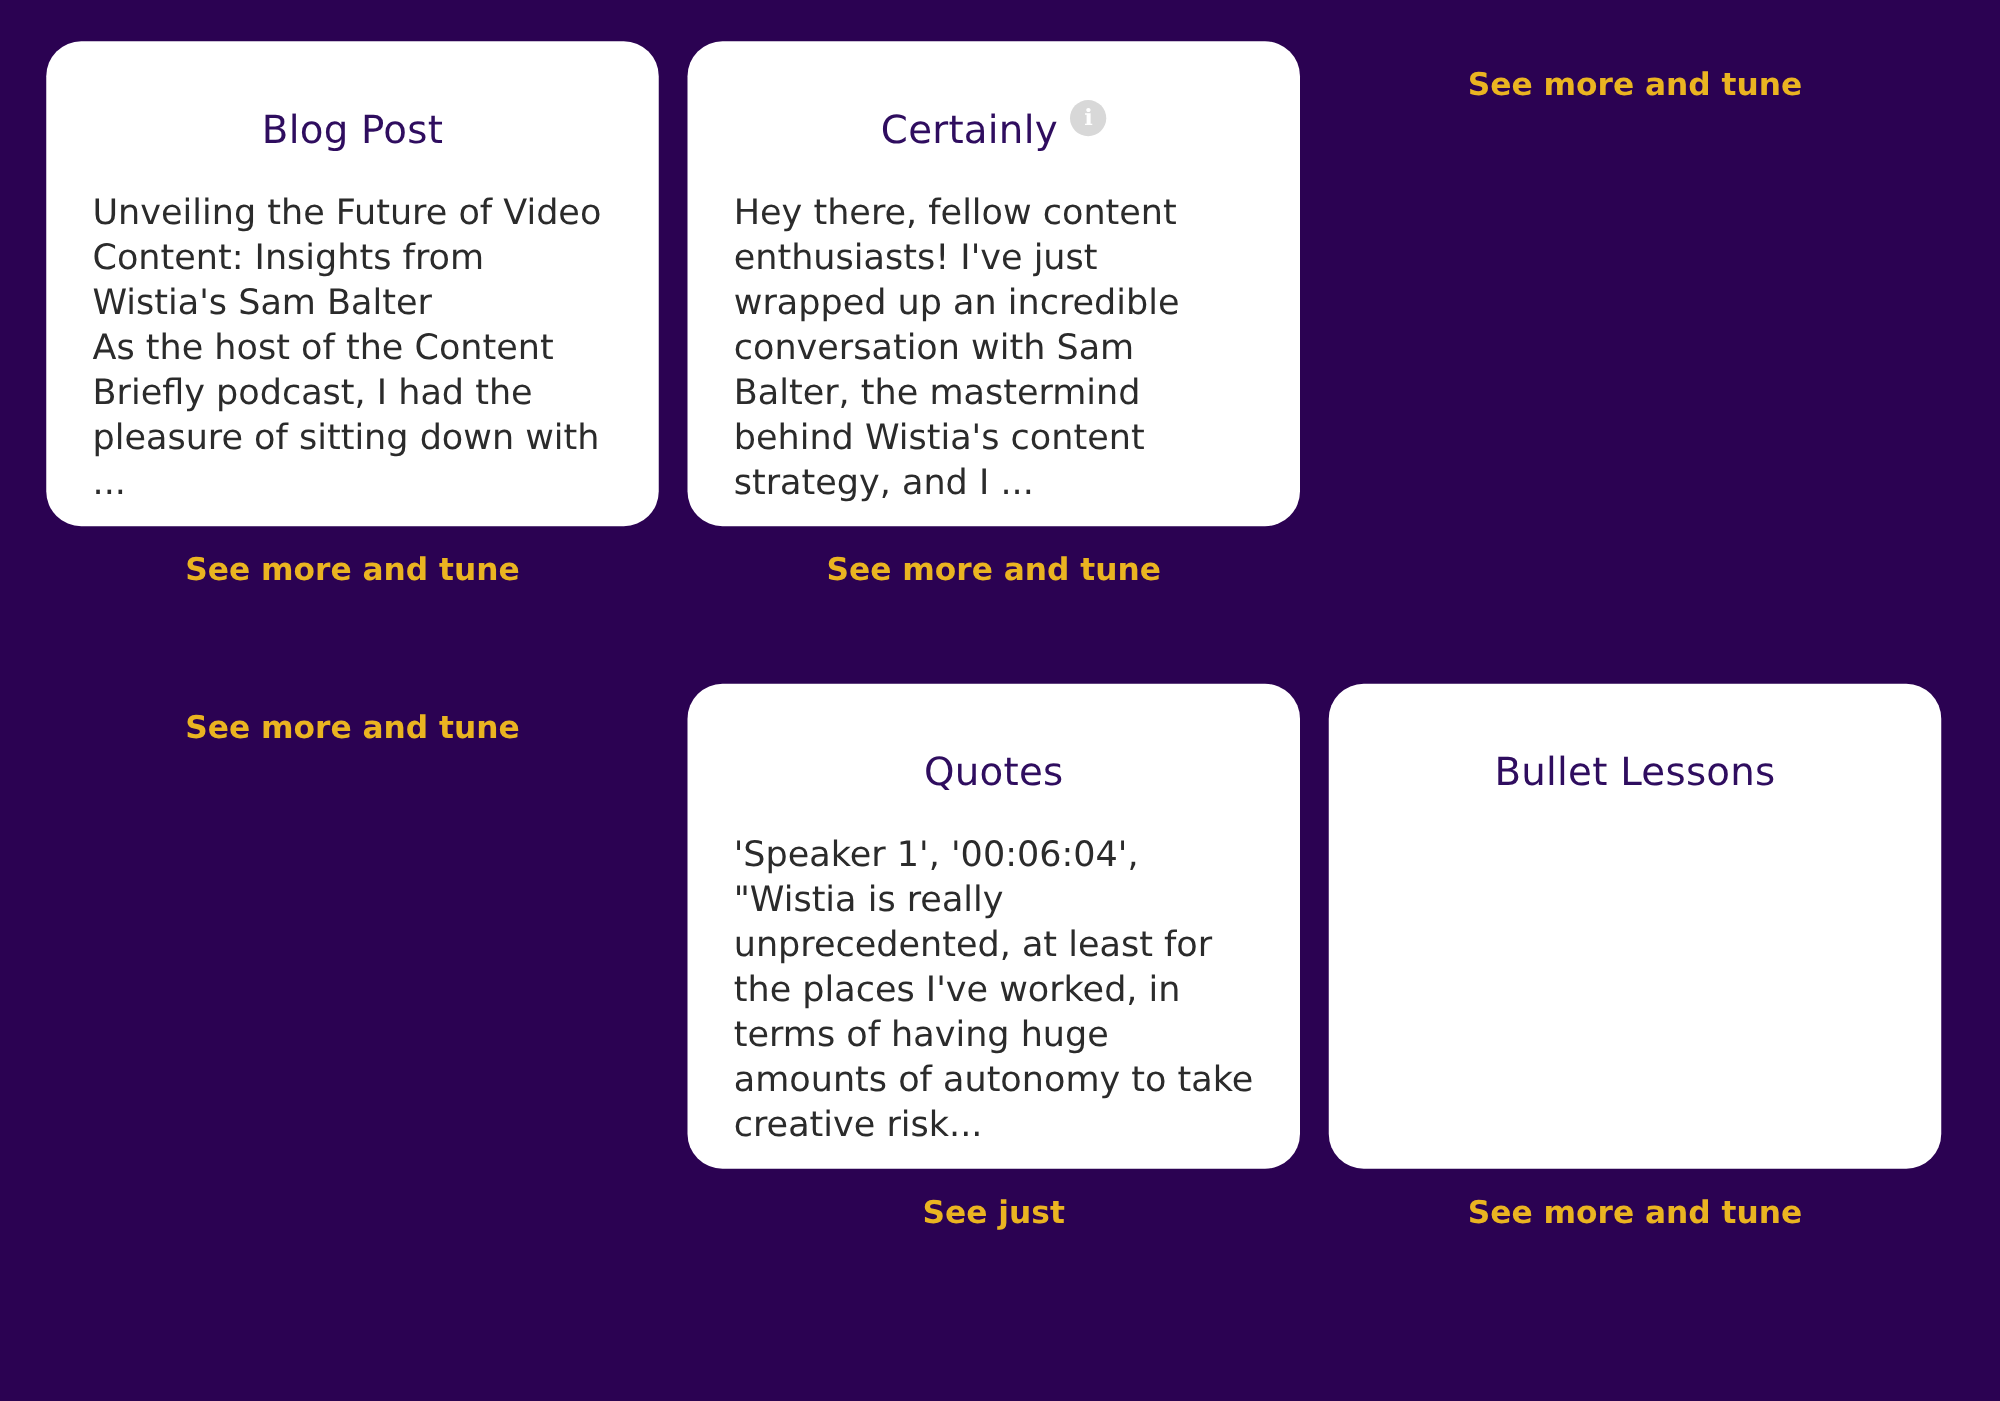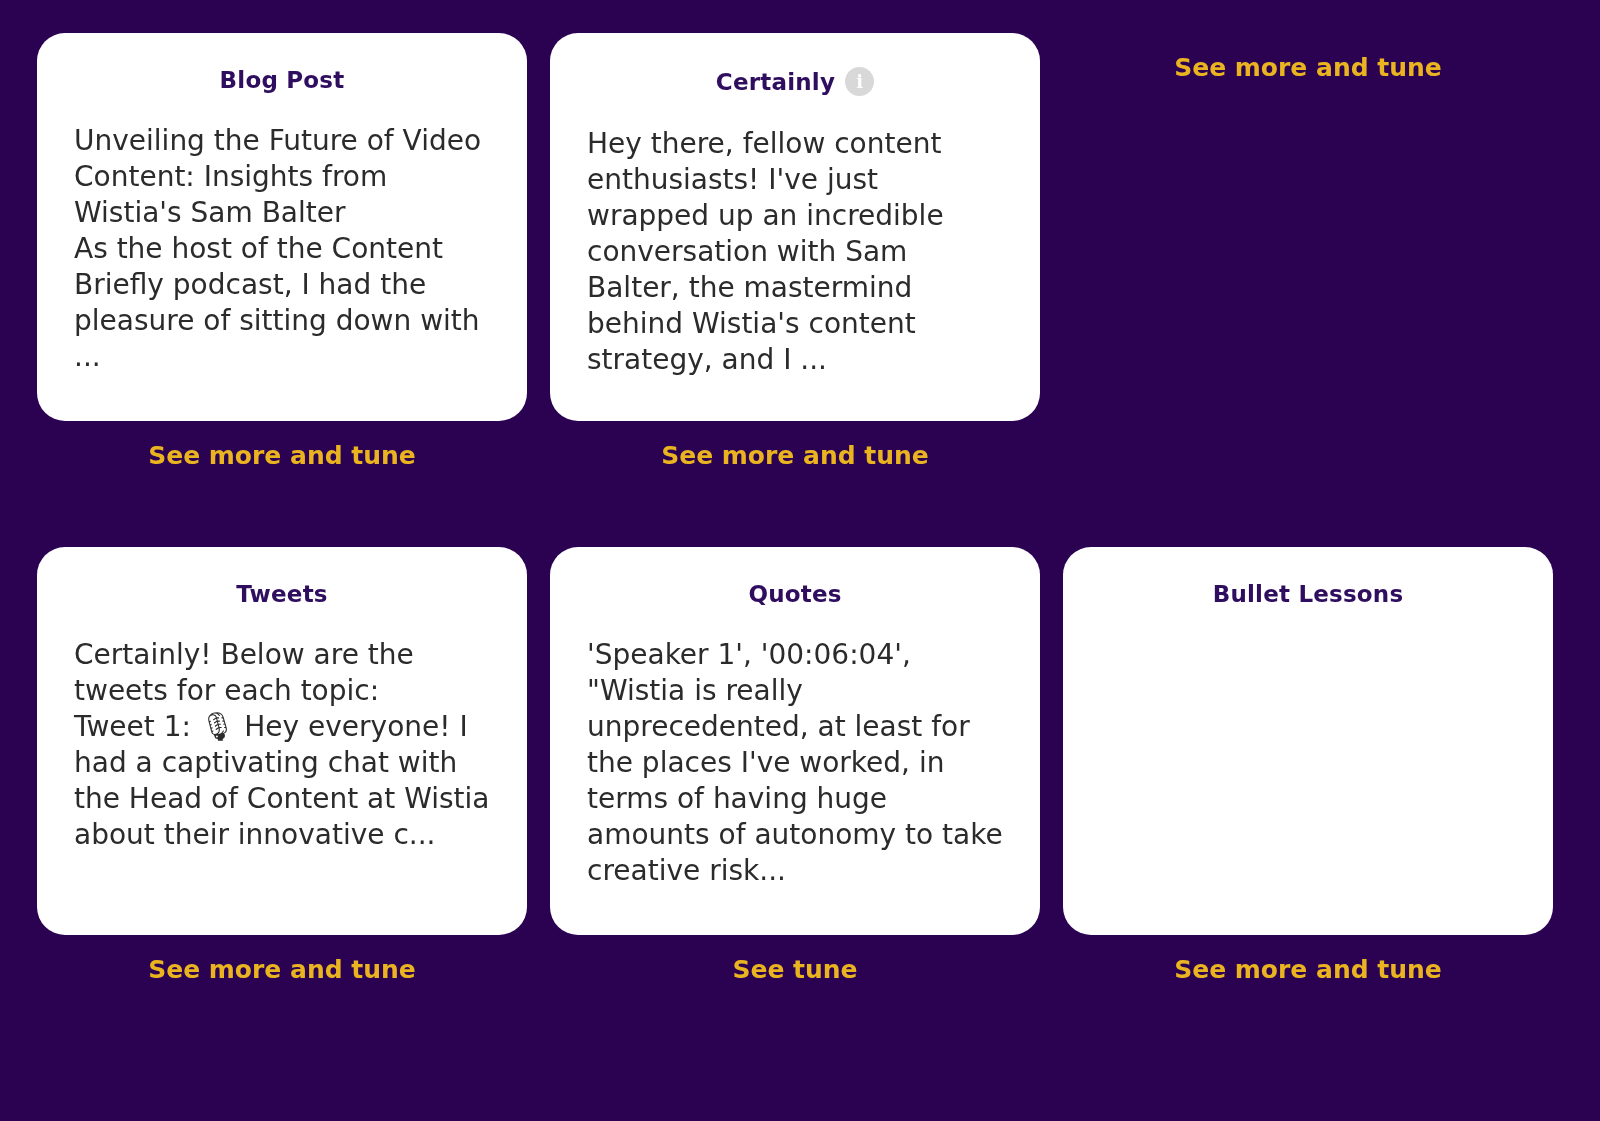--- a/index.html
+++ b/index.html
@@ -34,25 +34,26 @@
 
   .card-title-row {
     display: flex;
     justify-content: center;
     align-items: center;
     gap: 10px;
     margin-bottom: 30px;
   }
 
   .card-title {
-    font-size: 23px;
-    font-weight: 700;
+    font-size: 31px;
+    font-weight: 400;
     color: #2f0d5f;
     letter-spacing: 0.2px;
     white-space: nowrap;
+    margin-top: 19px;
   }
 
   .info-icon {
     width: 29px;
     height: 29px;
     border-radius: 50%;
     background: #d8d8d8;
     color: #ffffff;
     font-size: 18px;
     font-weight: 700;
@@ -108,38 +109,31 @@
       <p class="card-body">Hey there, fellow content enthusiasts! I've just wrapped up an incredible conversation with Sam Balter, the mastermind behind Wistia's content strategy, and I ...</p>
     </section>
     <a class="see-link">See more and tune</a>
   </div>
 
   <div class="cell">
     <a class="see-link">See more and tune</a>
   </div>
 
   <div class="cell">
-    <section class="card">
-      <div class="card-title-row">
-        <span class="card-title">Tweets</span>
-      </div>
-      <p class="card-body">Certainly! Below are the tweets for each topic:
-Tweet 1: 🎙 Hey everyone! I had a captivating chat with the Head of Content at Wistia about their innovative c...</p>
-    </section>
     <a class="see-link">See more and tune</a>
   </div>
 
   <div class="cell">
     <section class="card">
       <div class="card-title-row">
         <span class="card-title">Quotes</span>
       </div>
       <p class="card-body">'Speaker 1', '00:06:04', "Wistia is really unprecedented, at least for the places I've worked, in terms of having huge amounts of autonomy to take creative risk...</p>
     </section>
-    <a class="see-link">See tune</a>
+    <a class="see-link">See just</a>
   </div>
 
   <div class="cell">
     <section class="card">
       <div class="card-title-row">
         <span class="card-title">Bullet Lessons</span>
       </div>
     </section>
     <a class="see-link">See more and tune</a>
   </div>

